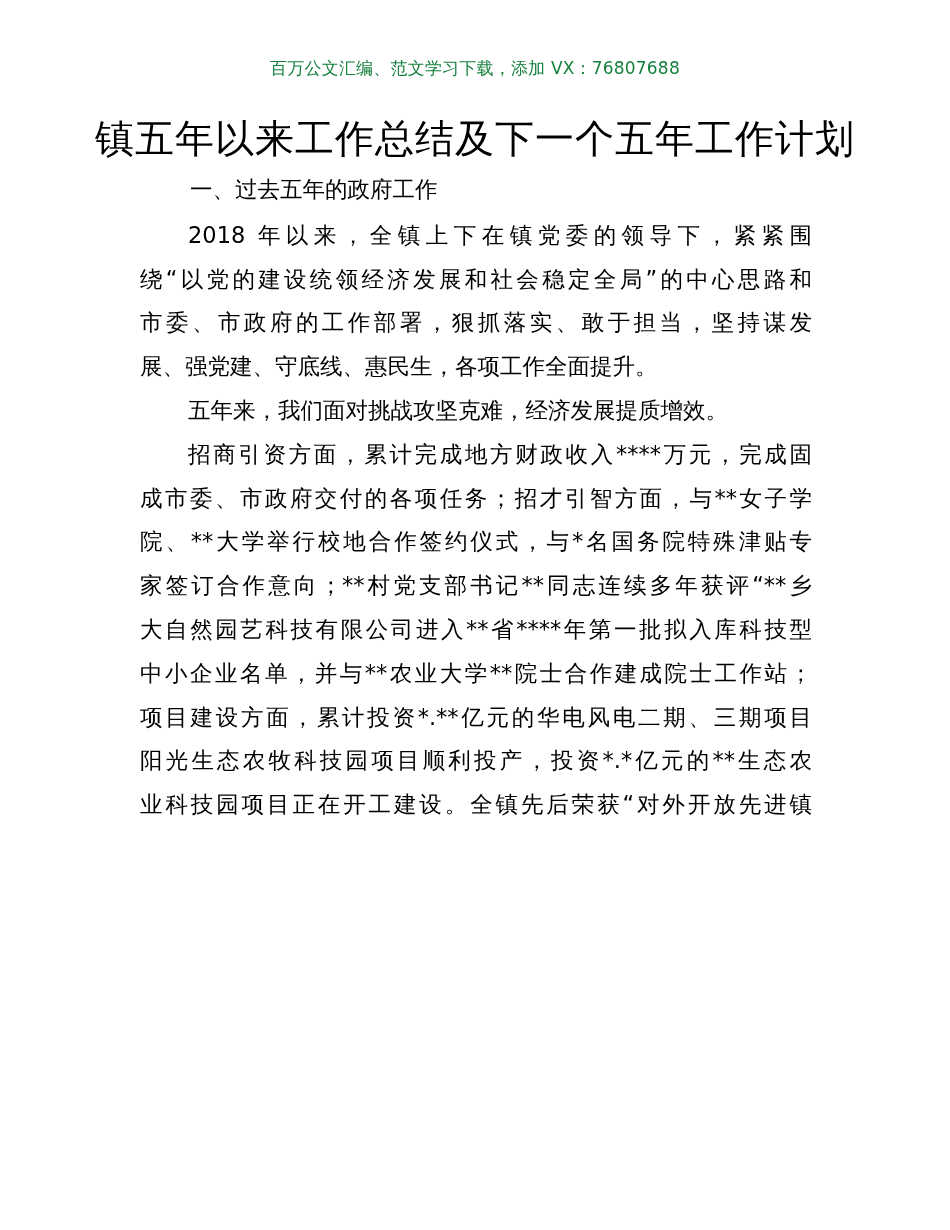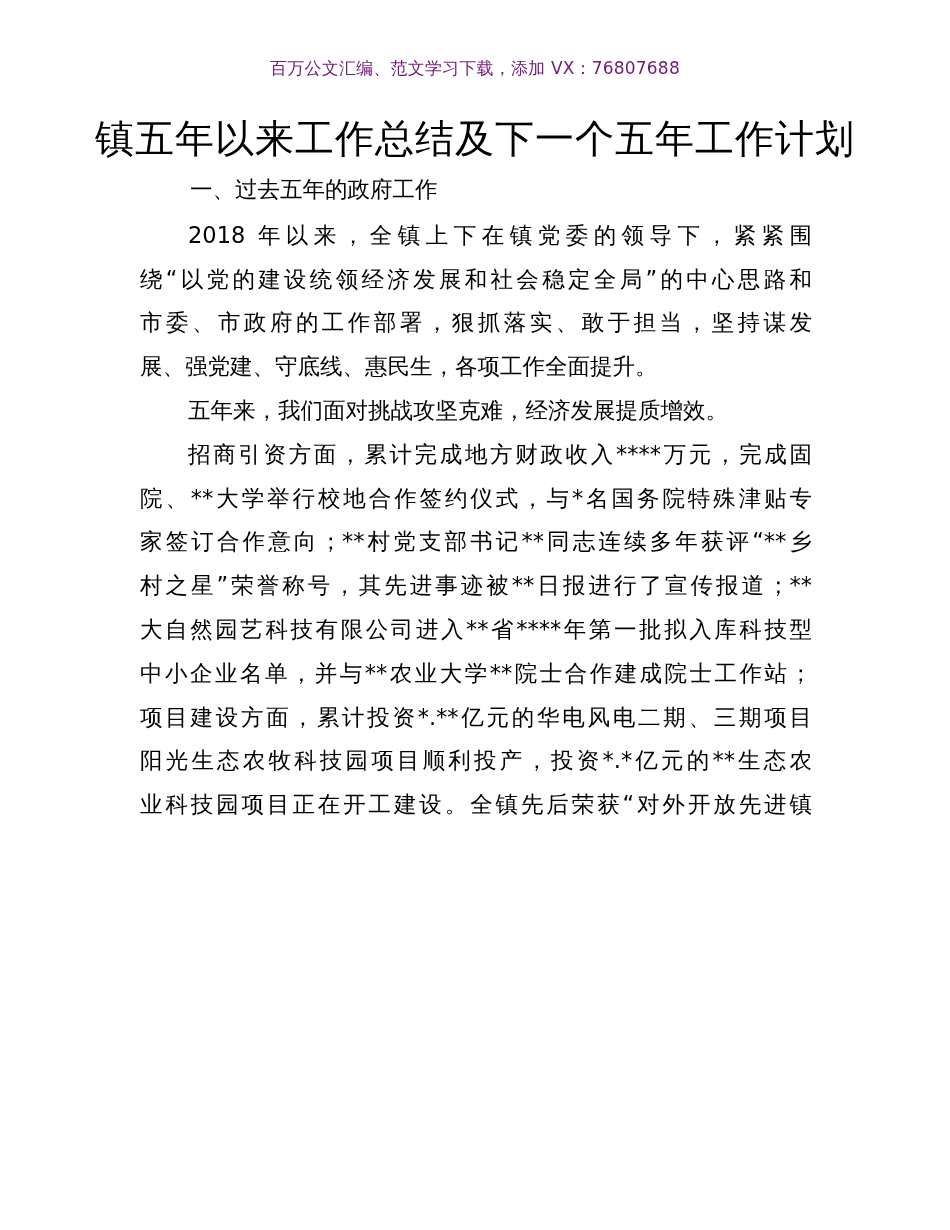--- a/index.html
+++ b/index.html
@@ -15,21 +15,21 @@
       font-family: "DejaVu Sans", "Liberation Sans", sans-serif;
       color: #000000;
     }
     .watermark {
       position: absolute;
       top: 57px;
       left: 0;
       width: 950px;
       text-align: center;
       font-size: 17px;
-      color: #701a75;
+      color: #15803d;
       letter-spacing: 0.2px;
       white-space: nowrap;
     }
     .title {
       position: absolute;
       top: 112px;
       left: 0;
       width: 950px;
       text-align: center;
       font-size: 39px;
@@ -81,22 +81,22 @@
     <div class="line">市委、市政府的工作部署，狠抓落实、敢于担当，坚持谋发</div>
     <div class="line last">展、强党建、守底线、惠民生，各项工作全面提升。</div>
   </div>
 
   <div>
     <div class="line indent last">五年来，我们面对挑战攻坚克难，经济发展提质增效。</div>
   </div>
 
   <div>
     <div class="line indent">招商引资方面，累计完成地方财政收入****万元，完成固</div>
+    <div class="line">成市委、市政府交付的各项任务；招才引智方面，与**女子学</div>
     <div class="line">院、**大学举行校地合作签约仪式，与*名国务院特殊津贴专</div>
     <div class="line">家签订合作意向；**村党支部书记**同志连续多年获评“**乡</div>
-    <div class="line">村之星”荣誉称号，其先进事迹被**日报进行了宣传报道；**</div>
     <div class="line">大自然园艺科技有限公司进入**省****年第一批拟入库科技型</div>
     <div class="line">中小企业名单，并与**农业大学**院士合作建成院士工作站；</div>
     <div class="line">项目建设方面，累计投资*.**亿元的华电风电二期、三期项目</div>
     <div class="line">阳光生态农牧科技园项目顺利投产，投资*.*亿元的**生态农</div>
     <div class="line">业科技园项目正在开工建设。全镇先后荣获“对外开放先进镇</div>
   </div>
 </div>
 
 </body></html>

